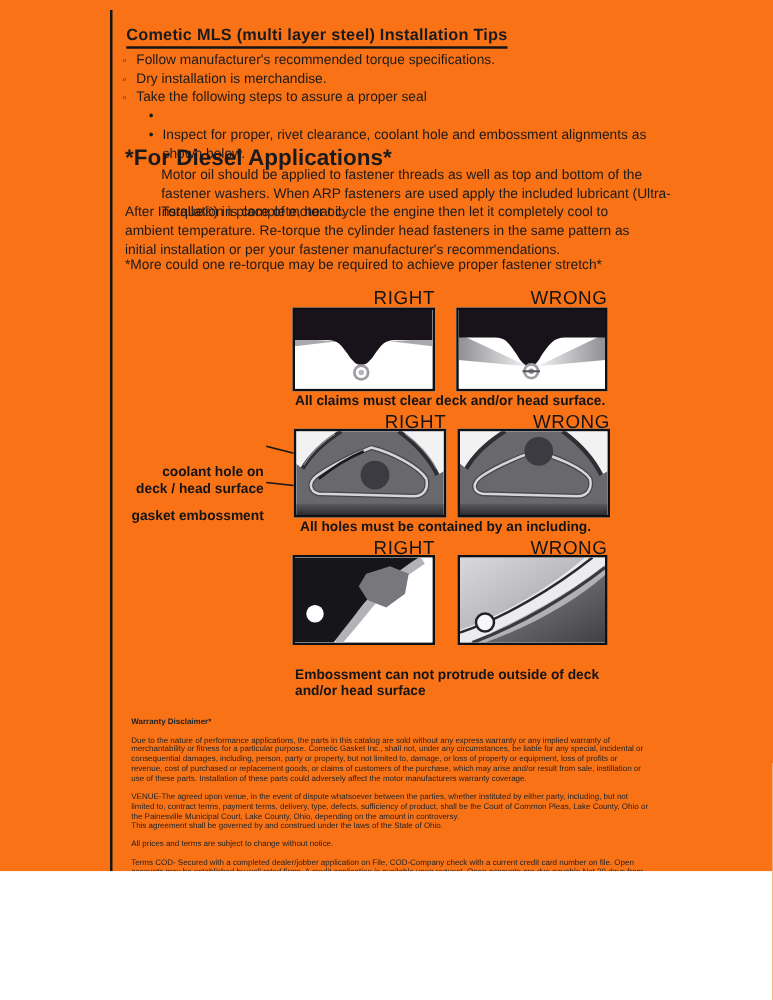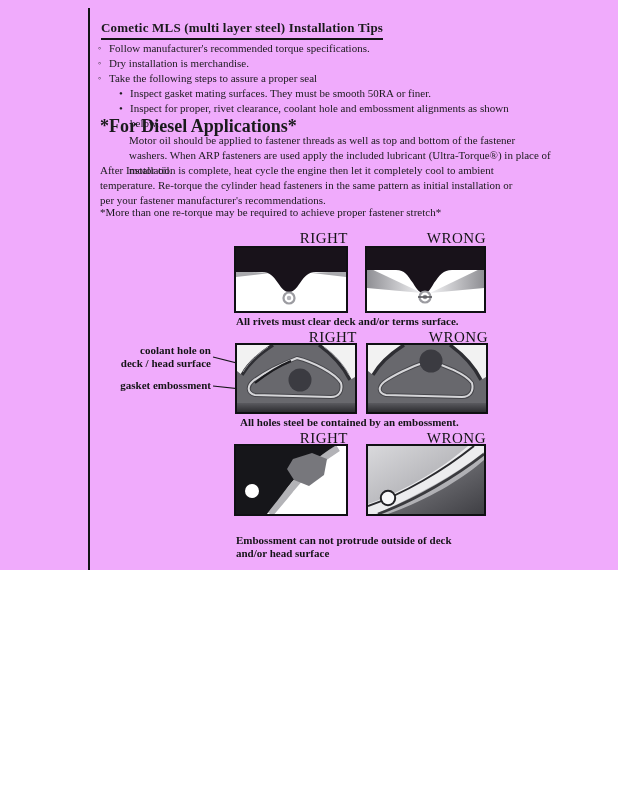--- a/index.html
+++ b/index.html
@@ -1,39 +1,39 @@
 <!DOCTYPE html>
 <html><head>
 <meta charset="utf-8">
 <style>
   html,body{margin:0;padding:0;}
   .page{
-    position:relative;width:618px;height:570px;background:#f0abfc;overflow:hidden;
-    font-family:Liberation Serif, serif;color:#1a1a1c;
+    position:relative;width:618px;height:697px;background:#f97316;overflow:hidden;
+    font-family:Liberation Sans, sans-serif;color:#1a1a1c;
   }
   .vline{position:absolute;left:88px;top:8px;width:2px;height:784px;background:#141416;}
   .title{
     position:absolute;left:101px;top:20px;font-size:13px;font-weight:700;
     letter-spacing:.2px;border-bottom:2px solid #141416;padding-bottom:2px;white-space:nowrap;
   }
   .tips{position:absolute;left:98px;top:41px;font-size:11px;line-height:15px;width:430px;}
   .tips .row{display:flex;}
   .tips .m{width:11px;flex:0 0 11px;text-align:left;}
   .tips .m.o{font-size:9px;}
   .tips .sub{margin-left:21px;}
   .diesel-h{position:absolute;left:100px;top:116px;font-size:18px;font-weight:700;}
   .para{position:absolute;left:100px;width:424px;font-size:11px;line-height:15px;white-space:pre-line;}
   .p1{top:133px;margin-left:29px;}
   .p2{top:163px;}
   .p3{top:205px;}
   .dlabel{position:absolute;font-size:15px;letter-spacing:.5px;text-align:right;color:#141416;}
   .dbox{position:absolute;border:2px solid #101014;background:#fff;box-sizing:border-box;}
   .dbox svg{display:block;width:100%;height:100%;}
   .caption{position:absolute;font-size:11px;font-weight:700;white-space:pre-line;line-height:12.5px;color:#141416;}
-  .ann{position:absolute;font-size:11px;font-weight:700;text-align:right;white-space:pre-line;line-height:13px;color:#141416;}
+  .ann{position:absolute;font-size:11px;font-weight:700;text-align:right;white-space:pre-line;line-height:13px;color:#141416;margin-top:28px;}
   .leaders{position:absolute;left:120px;top:340px;width:260px;height:80px;pointer-events:none;}
   .legal{position:absolute;left:105px;top:574px;width:414px;font-size:6.4px;line-height:7.7px;color:#222226;}
   .legal .lh{font-weight:700;margin:0 0 7px 0;}
   .legal p{margin:0 0 7px 0;white-space:pre-line;}
   .footer-code{position:absolute;left:383px;top:756px;font-size:14px;letter-spacing:.3px;color:#141416;margin-left:26px;}
 </style>
 </head>
 <body>
 
 <div class="page">
@@ -50,32 +50,31 @@
     <div class="row">
       <span class="m o">◦</span>
       <span>Dry installation is merchandise.</span>
     </div>
     <div class="row">
       <span class="m o">◦</span>
       <span>Take the following steps to assure a proper seal</span>
     </div>
     <div class="row sub">
       <span class="m">•</span>
-      <span>Inspect gasket mating surfaces.  They must be smooth 50RA or finer.</span>
     </div>
     <div class="row sub">
       <span class="m">•</span>
       <span>Inspect for proper, rivet clearance, coolant hole and embossment alignments as shown below.</span>
     </div>
   </div>
 
   <div class="diesel-h">*For Diesel Applications*</div>
   <div class="para p1">Motor oil should be applied to fastener threads as well as top and bottom of the fastener washers. When ARP fasteners are used apply the included lubricant (Ultra-Torque®) in place of motor oil.</div>
   <div class="para p2">After Installation is complete, heat cycle the engine then let it completely cool to ambient temperature. Re-torque the cylinder head fasteners in the same pattern as initial installation or per your fastener manufacturer's recommendations.</div>
-  <div class="para p3">*More than one re-torque may be required to achieve proper fastener stretch*</div>
+  <div class="para p3">*More could one re-torque may be required to achieve proper fastener stretch*</div>
 
   <div class="dlabel" style="left:234px;top:230px;width:114px;">RIGHT</div>
   <div class="dlabel" style="left:365px;top:230px;width:121px;">WRONG</div>
 
   <div class="dbox" style="left:234px;top:246px;width:114px;height:67px;">
     <svg viewBox="0 0 110 63" preserveAspectRatio="none">
       <rect x="0" y="0" width="110" height="63" fill="#ffffff"></rect>
       <polygon points="0,23 34,25 0,29" fill="#a9a9ad"></polygon>
       <polygon points="110,23 76,25 110,29" fill="#a9a9ad"></polygon>
       <path d="M0 0 H110 V24 H80 C72 24 69 28 64 35 C60 41 57 44 53 44 C49 44 46 41 42 35 C37 28 34 24 26 24 H0 Z" fill="#18121a"></path>
@@ -101,21 +100,21 @@
       <polygon points="0,19 55,45 0,40" fill="url(#gwl)"></polygon>
       <polygon points="117,19 63,45 117,40" fill="url(#gwr)"></polygon>
       <path d="M0 0 H117 V22 H85 C76 22 73 27 67 35 C63 42 61 45 57 45 C53 45 50 42 46 35 C40 27 38 22 29 22 H0 Z" fill="#18121a"></path>
       <circle cx="58" cy="49" r="6.6" fill="#9c9ca1"></circle>
       <circle cx="58" cy="49" r="4.4" fill="#ffffff"></circle>
       <circle cx="58" cy="49" r="2.2" fill="#8f8f94"></circle>
       <line x1="51" y1="49" x2="65" y2="49" stroke="#55555a" stroke-width="1.6"></line>
     </svg>
   </div>
 
-  <div class="caption" style="left:236px;top:315px;">All rivets must clear deck and/or terms surface.</div>
+  <div class="caption" style="left:236px;top:315px;">All claims must clear deck and/or head surface.</div>
 
   <div class="dlabel" style="left:235px;top:329px;width:122px;">RIGHT</div>
   <div class="dlabel" style="left:366px;top:329px;width:122px;">WRONG</div>
 
   <div class="ann" style="left:60px;top:344px;width:151px;">coolant hole on
 deck / head surface</div>
   <div class="ann" style="left:60px;top:379px;width:151px;">gasket embossment</div>
 
   <svg class="leaders" viewBox="0 0 260 80">
     <line x1="93" y1="17" x2="176" y2="38" stroke="#141416" stroke-width="1.2"></line>
@@ -158,21 +157,21 @@
       <path d="M0 0 H36 C25 7 13 16 5 30 L0 26 Z" fill="#f2f2f2"></path>
       <path d="M36 0 C25 7 13 16 5 30" stroke="#2e2e33" stroke-width="3.4" fill="none"></path>
       <path d="M118 0 H82 C93 8 105 19 113 35 L118 32 Z" fill="#f2f2f2"></path>
       <path d="M82 0 C93 8 105 19 113 35" stroke="#2e2e33" stroke-width="3.4" fill="none"></path>
       <path d="M60 16 C42 22 24 31 16 37 C10 42 10 48 18 50 L94 52 C102 52 106 46 104 38 C98 29 76 20 60 16 Z" fill="none" stroke="#45454a" stroke-width="4"></path>
       <path d="M60 16 C42 22 24 31 16 37 C10 42 10 48 18 50 L94 52 C102 52 106 46 104 38 C98 29 76 20 60 16 Z" fill="none" stroke="#d6d6d9" stroke-width="2"></path>
       <circle cx="63" cy="16" r="11.5" fill="#3b3b41"></circle>
     </svg>
   </div>
 
-  <div class="caption" style="left:240px;top:416px;">All holes steel be contained by an embossment.</div>
+  <div class="caption" style="left:240px;top:416px;">All holes must be contained by an including.</div>
 
   <div class="dlabel" style="left:234px;top:430px;width:114px;">RIGHT</div>
   <div class="dlabel" style="left:366px;top:430px;width:120px;">WRONG</div>
 
   <div class="dbox" style="left:234px;top:444px;width:114px;height:72px;">
     <svg viewBox="0 0 110 68" preserveAspectRatio="none">
       <rect x="0" y="0" width="110" height="68" fill="#ffffff"></rect>
       <path d="M102 2 C86 12 66 28 54 44 C46 54 38 63 34 68" stroke="#b3b3b7" stroke-width="7" fill="none"></path>
       <path d="M0 0 H99 C83 10 63 26 51 42 C43 53 35 62 31 68 H0 Z" fill="#16161a"></path>
       <polygon points="57,13 76,7 91,13 88,29 73,40 58,34 51,23" fill="#77777c"></polygon>

